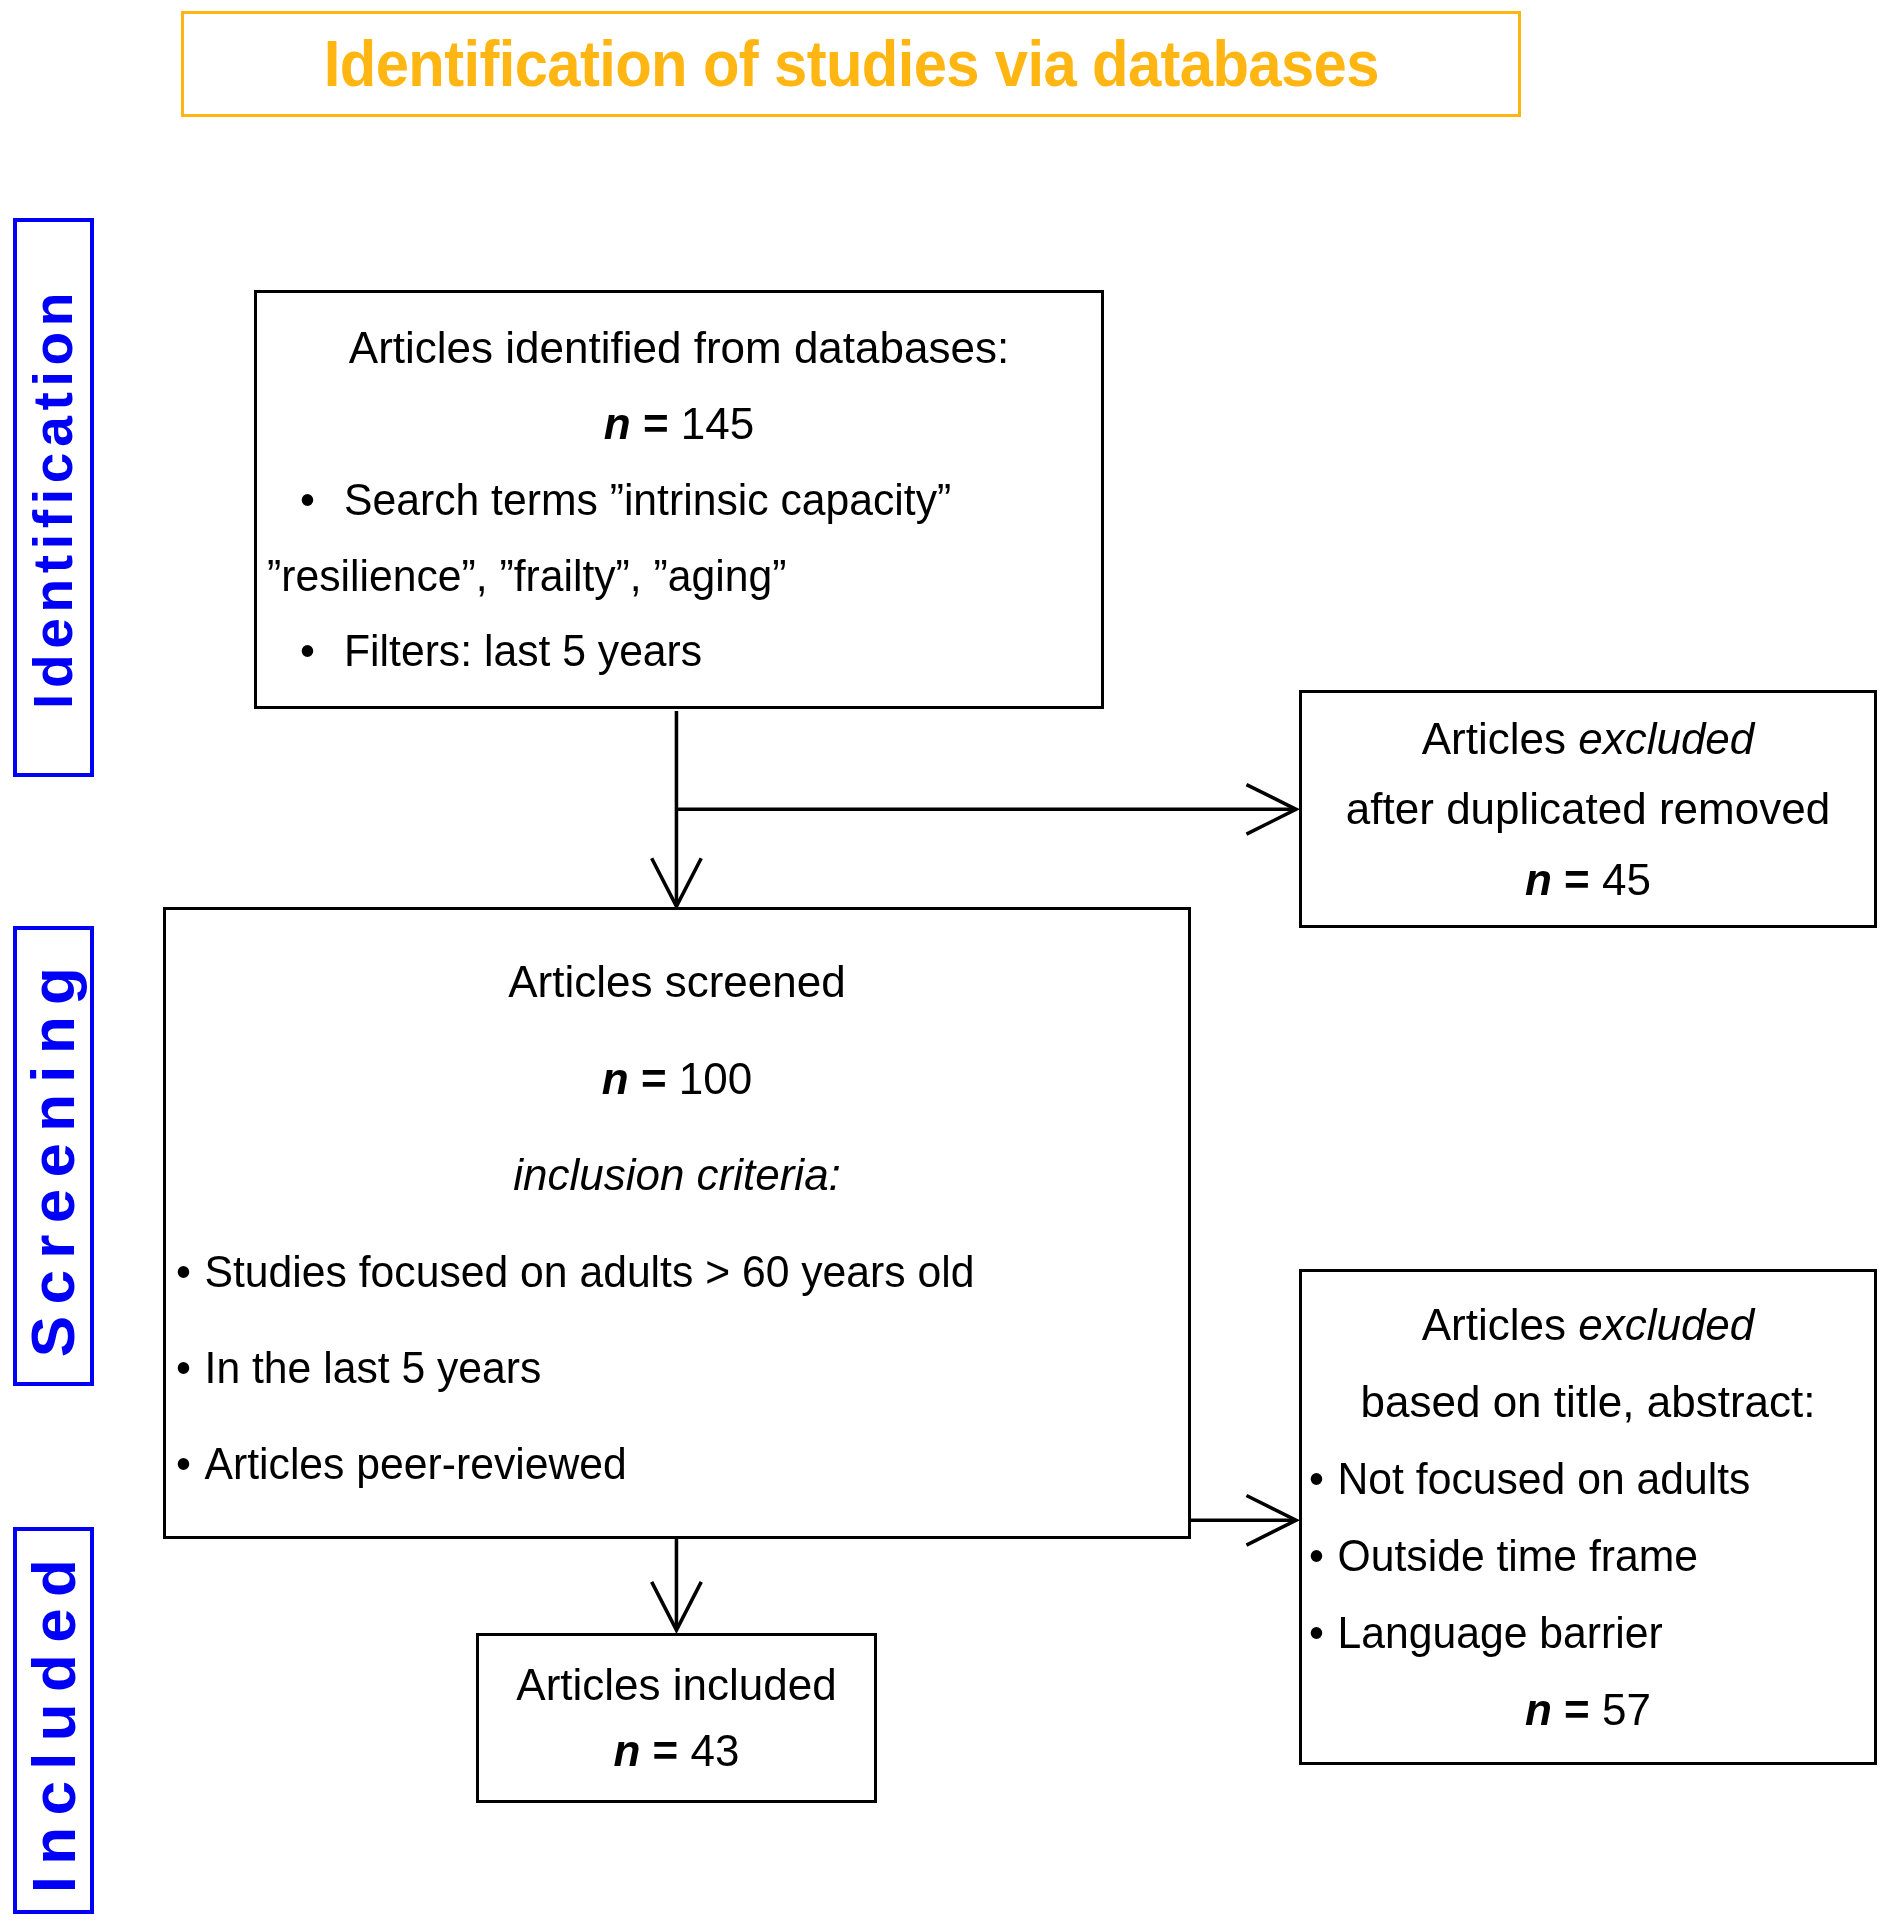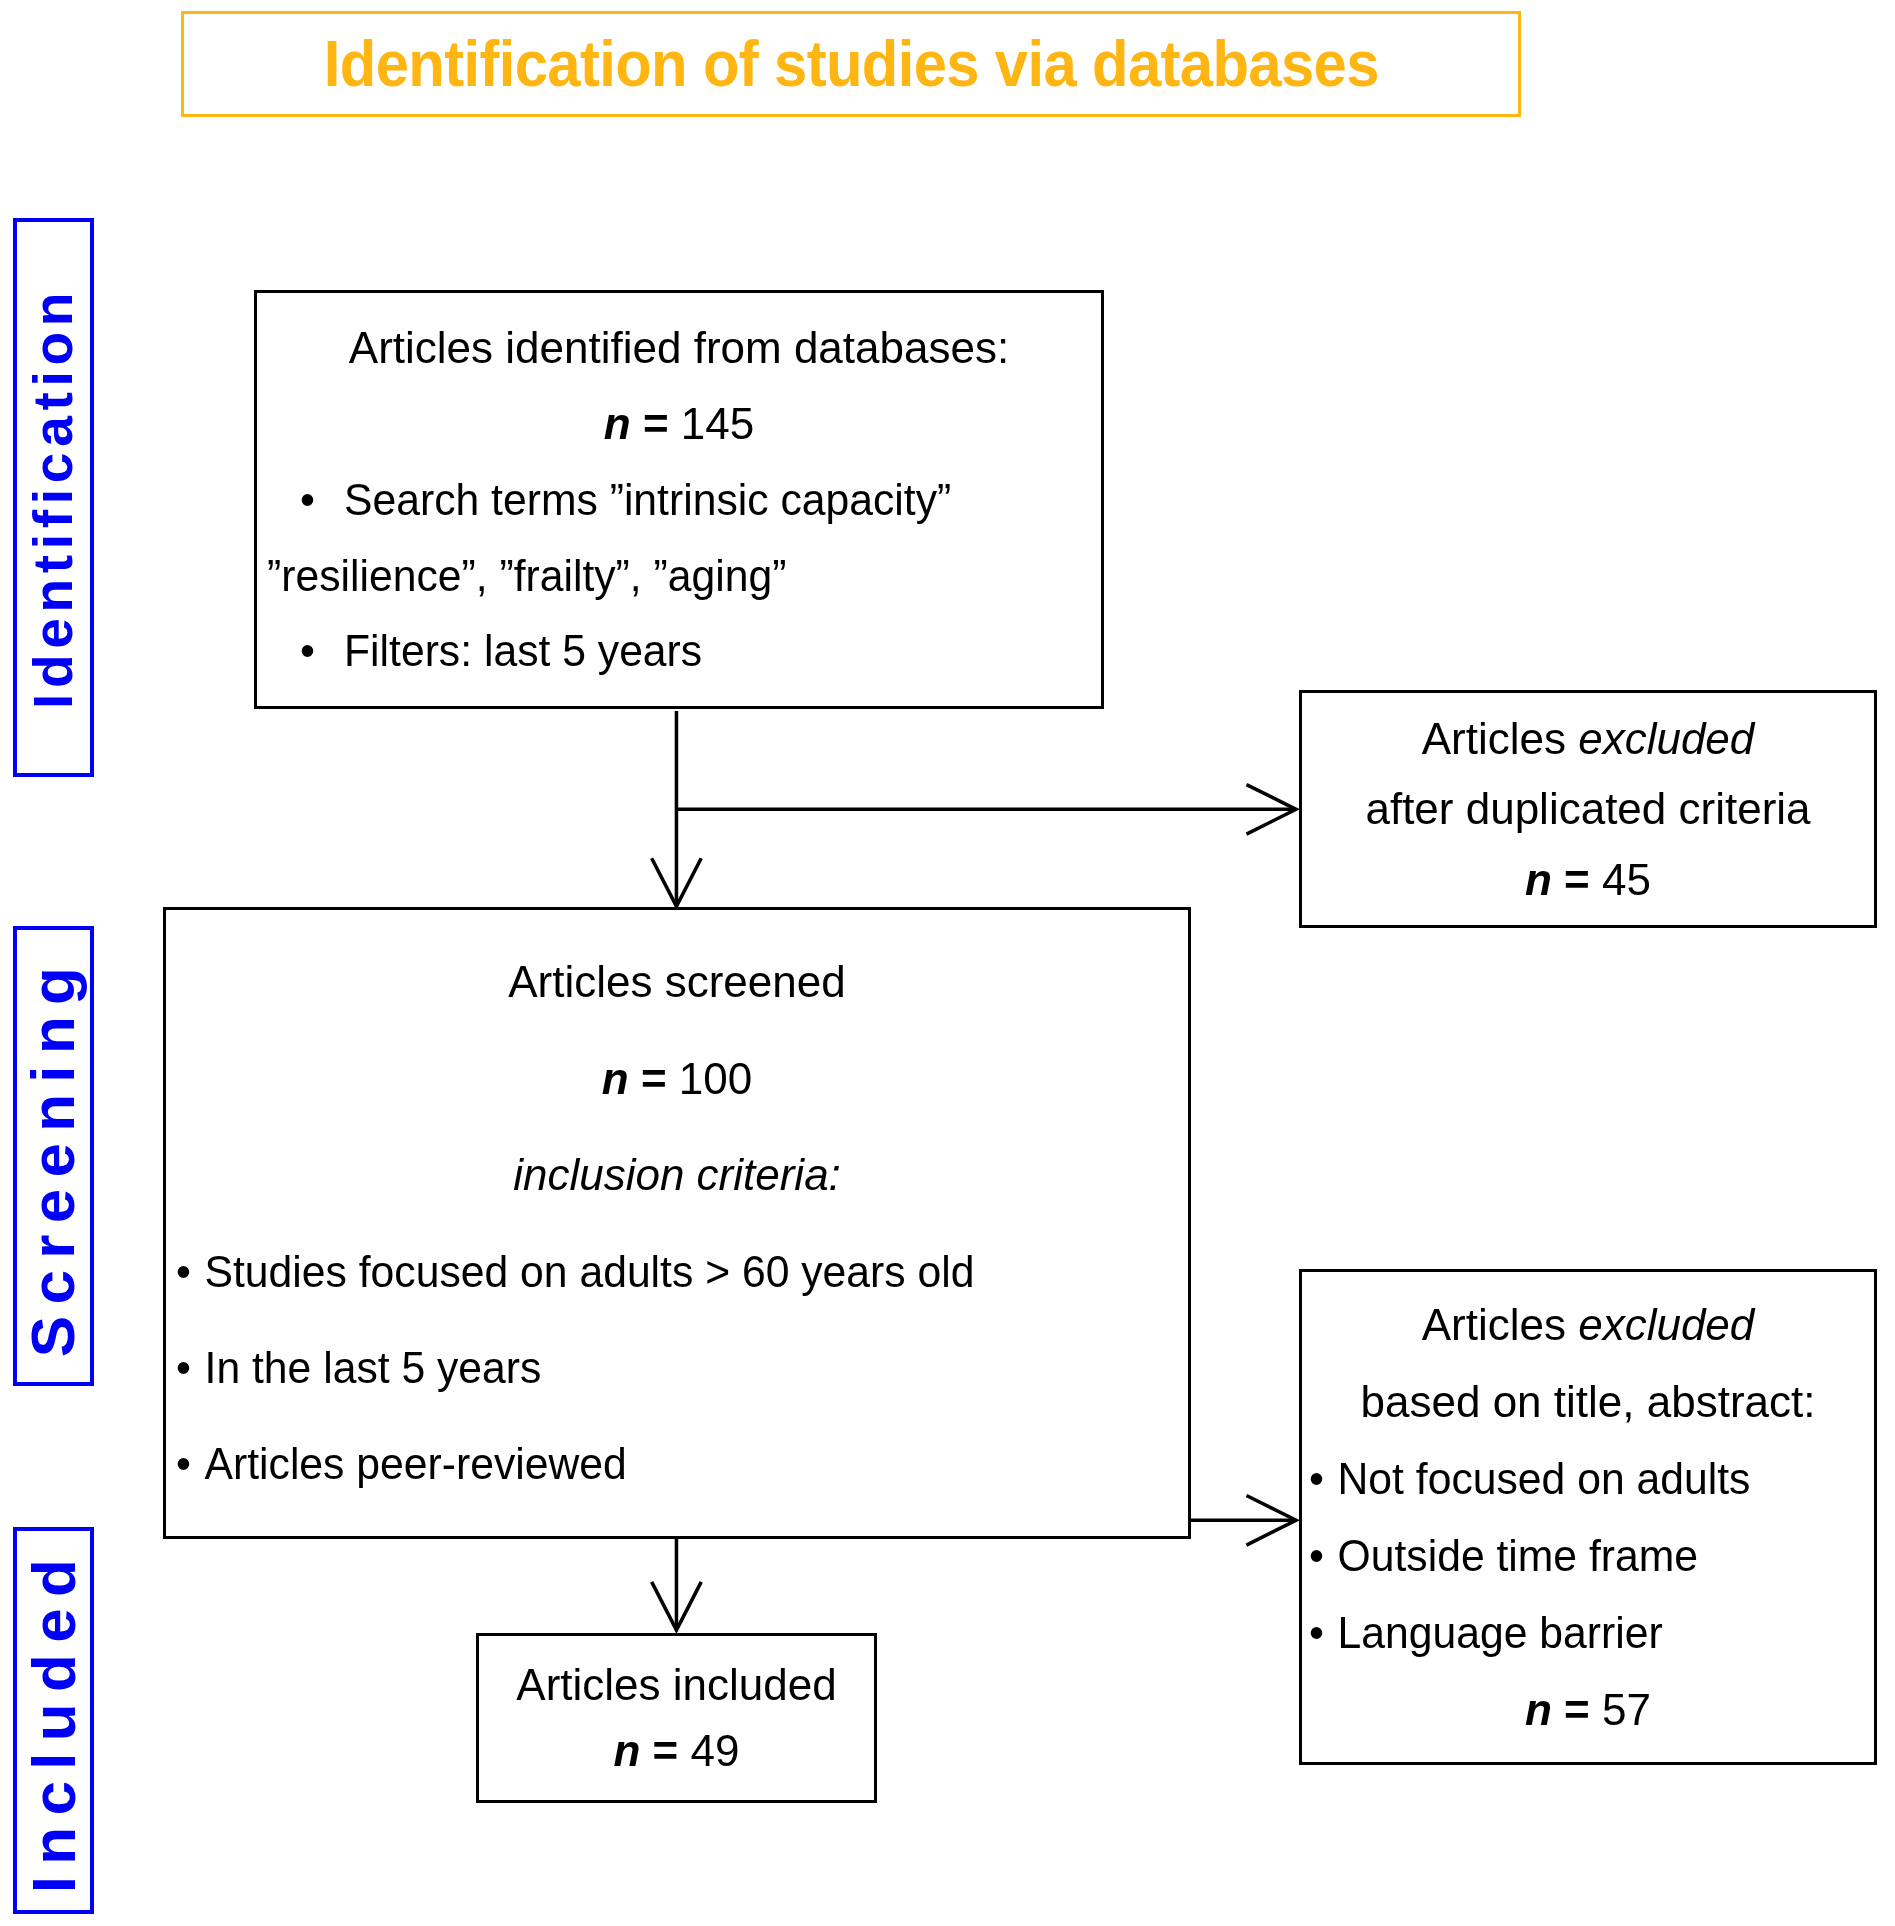--- a/index.html
+++ b/index.html
@@ -100,21 +100,21 @@
     <div class="line left">”resilience”, ”frailty”, ”aging”</div>
     <div class="line left indent">
       <span class="bullet gap-wide">•</span><span>Filters: last 5 years</span>
     </div>
   </div>
 
   <div class="box" id="box-excluded-dup">
     <div class="line center">
       <span>Articles </span><span class="it">excluded</span>
     </div>
-    <div class="line center">after duplicated criteria</div>
+    <div class="line center">after duplicated removed</div>
     <div class="line center">
       <span class="bi">n</span><span class="b"> = </span><span>45</span>
     </div>
   </div>
 
   <div class="box" id="box-screened">
     <div class="line center">Articles screened</div>
     <div class="line center">
       <span class="bi">n</span><span class="b"> = </span><span>100</span>
     </div>
@@ -145,18 +145,18 @@
       <span class="bullet gap-narrow">•</span><span>Language barrier</span>
     </div>
     <div class="line center">
       <span class="bi">n</span><span class="b"> = </span><span>57</span>
     </div>
   </div>
 
   <div class="box" id="box-included">
     <div class="line center">Articles included</div>
     <div class="line center">
-      <span class="bi">n</span><span class="b"> = </span><span>49</span>
+      <span class="bi">n</span><span class="b"> = </span><span>43</span>
     </div>
   </div>
 
 </div>
 
 
 </body></html>

